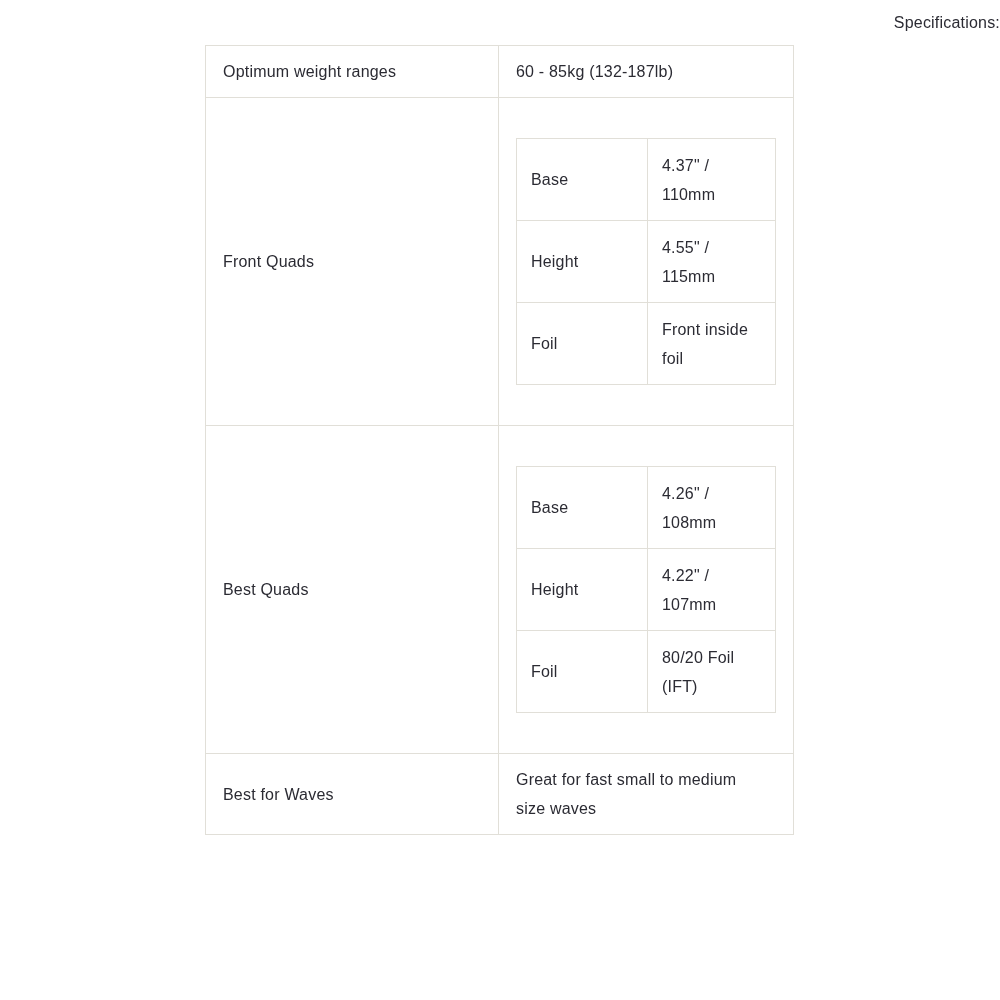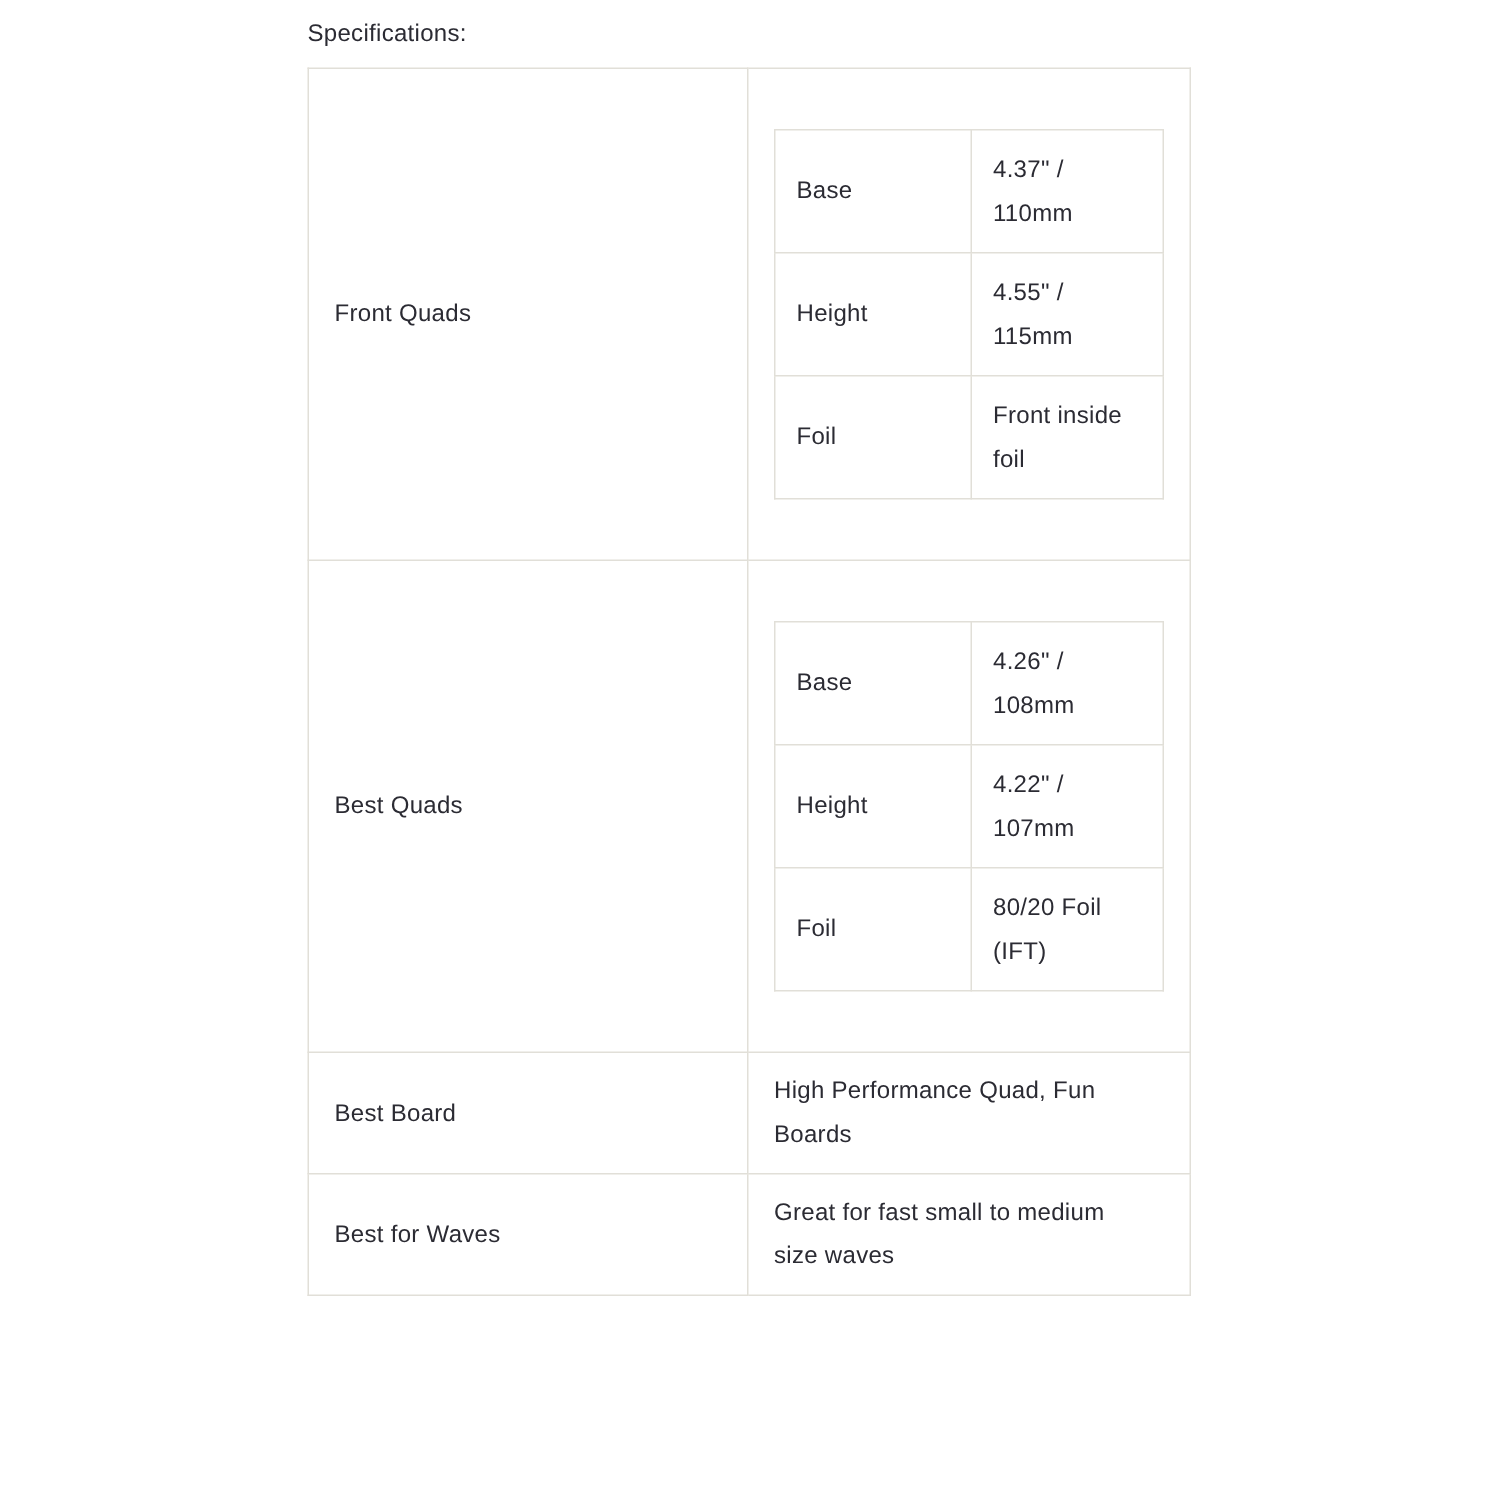--- a/index.html
+++ b/index.html
@@ -14,20 +14,21 @@
     width: 1000px;
     height: 1000px;
     padding: 13px 0 0 205px;
   }
   .heading {
     margin: 0 0 13px 0;
     font-size: 16px;
     line-height: 19px;
     font-weight: 400;
     letter-spacing: 0.2px;
+    text-align: right;
   }
   table.spec-table {
     border-collapse: collapse;
     table-layout: fixed;
     width: 588px;
   }
   table.spec-table > tbody > tr > td {
     border: 1px solid #e1dfd8;
     padding: 11px 17px;
     font-size: 16px;
@@ -65,20 +66,24 @@
 
   <p class="heading">Specifications:</p>
 
   <table class="spec-table">
     <colgroup>
       <col style="width:293px">
       <col style="width:295px">
     </colgroup>
     <tbody>
 
+      <tr>
+        <td>Optimum weight ranges</td>
+        <td>60 - 85kg (132-187lb)</td>
+      </tr>
 
       <tr>
         <td>Front Quads</td>
         <td class="subtable-cell">
           <table class="sub-table">
             <colgroup>
               <col style="width:130px">
               <col style="width:127px">
             </colgroup>
             <tbody>
@@ -125,25 +130,20 @@
                 <td>Foil</td>
                 <td>80/20 Foil
 (IFT)</td>
               </tr>
             </tbody>
           </table>
         </td>
       </tr>
 
 
-      <tr>
-        <td>Best Board</td>
-        <td>High Performance Quad, Fun
-Boards</td>
-      </tr>
 
       <tr>
         <td>Best for Waves</td>
         <td>Great for fast small to medium
 size waves</td>
       </tr>
 
     </tbody>
   </table>
 </div>

